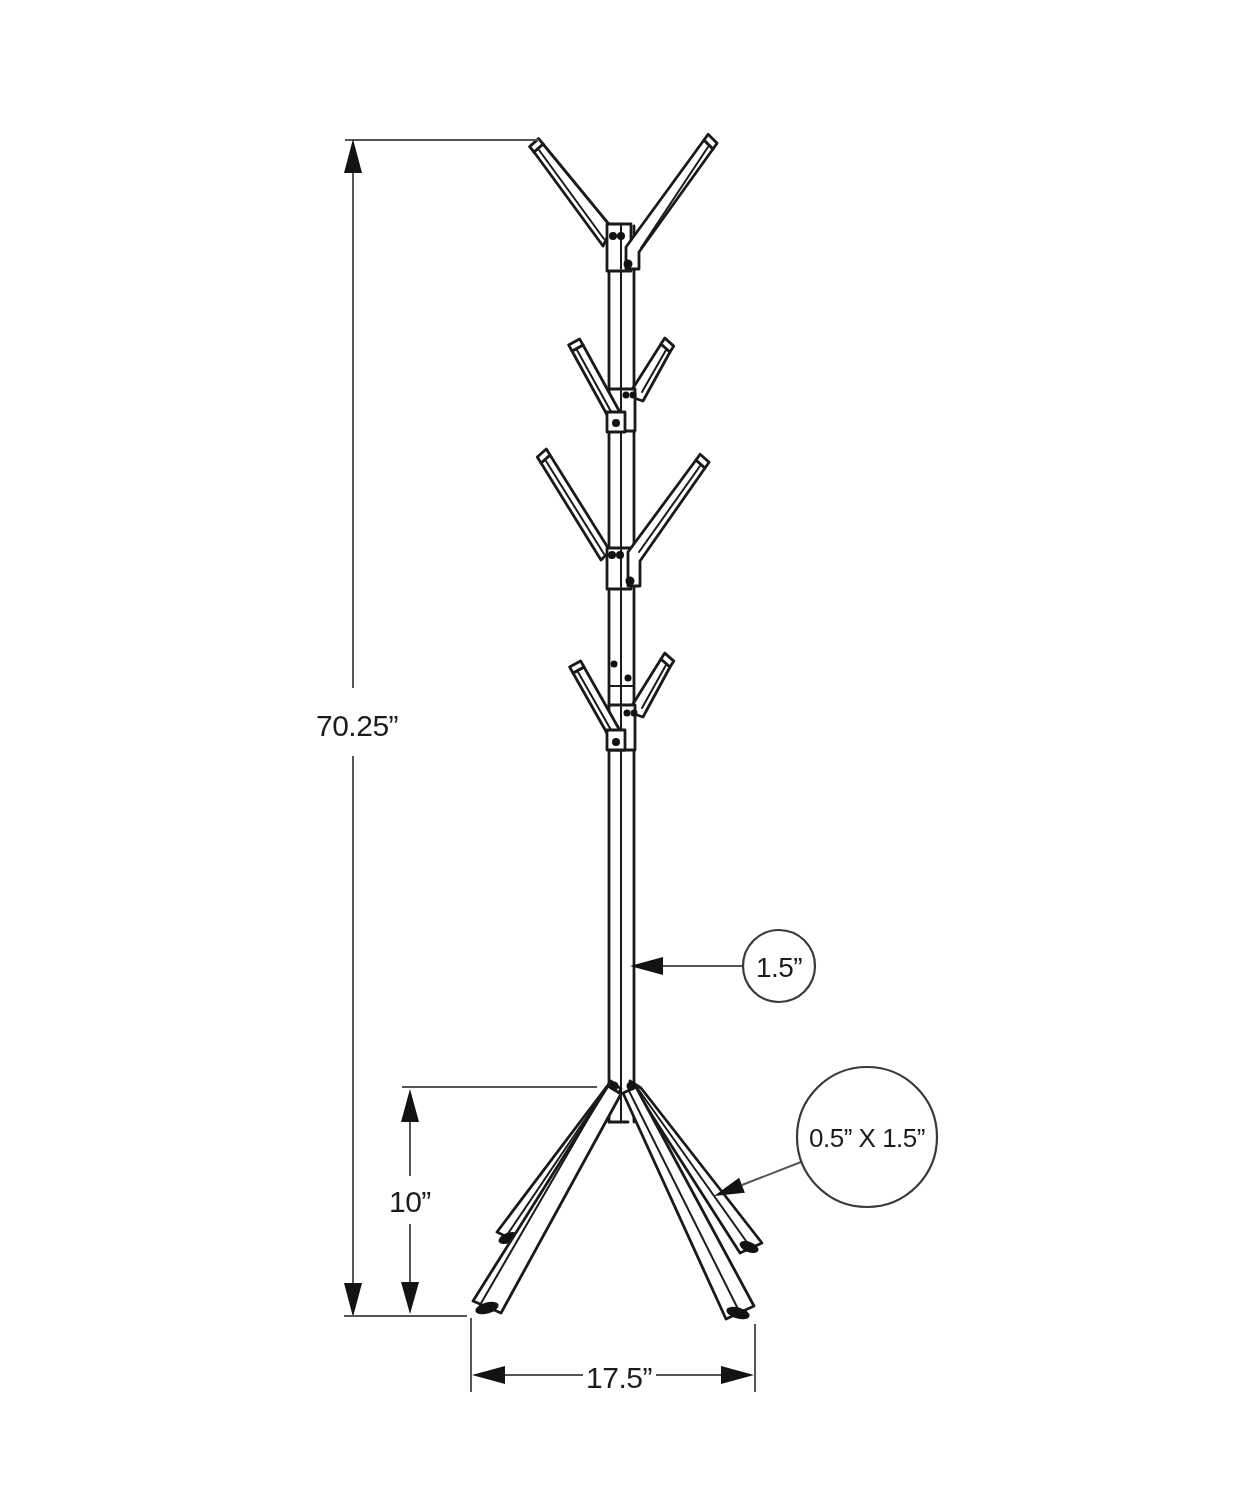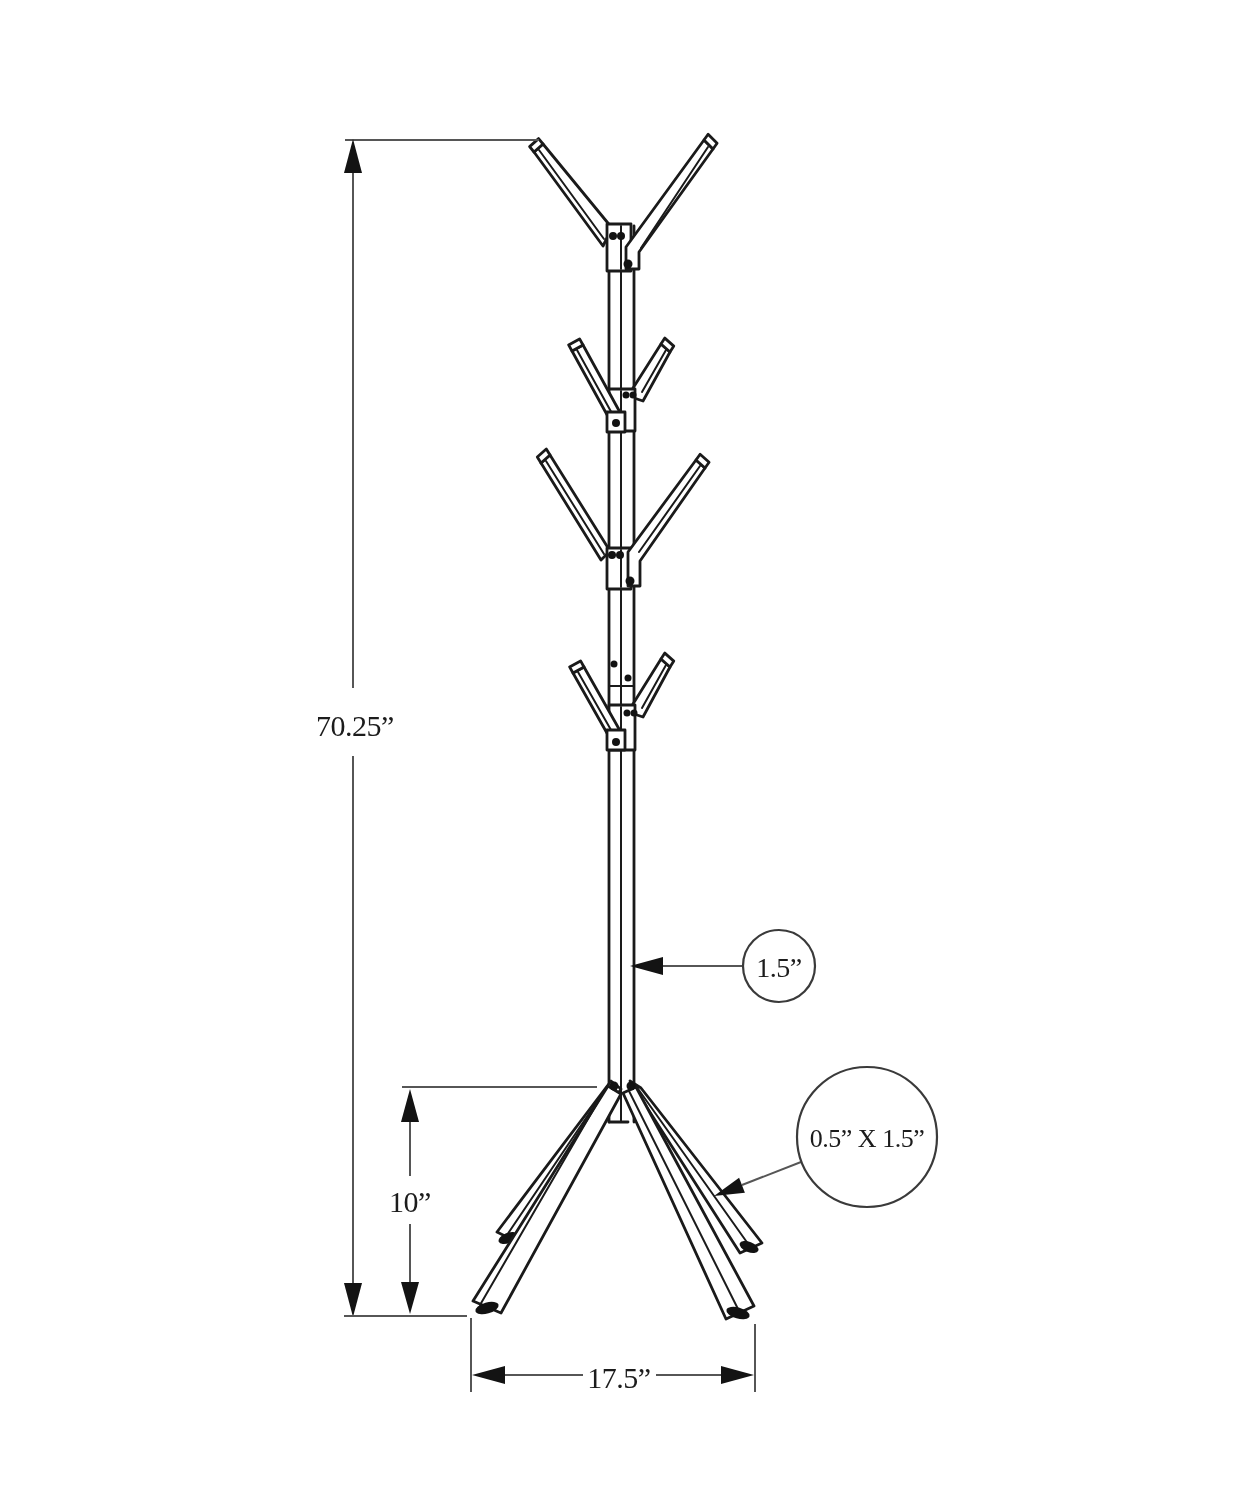--- a/index.html
+++ b/index.html
@@ -1,17 +1,17 @@
 <!DOCTYPE html>
 <html><head>
 <meta charset="utf-8">
 <style>
   html,body{margin:0;padding:0;background:#ffffff;}
   .page{position:relative;width:1114px;height:1500px;background:#ffffff;overflow:hidden;
-        font-family:Liberation Serif, serif;}
+        font-family:Liberation Sans, sans-serif;}
   svg{display:block;}
   .rk{stroke:#1a1a1a;stroke-width:2.8;fill:none;stroke-linejoin:round;stroke-linecap:round;}
   .rkf{stroke:#1a1a1a;stroke-width:2.8;fill:#ffffff;stroke-linejoin:round;}
   .rki{stroke:#1a1a1a;stroke-width:2;fill:none;stroke-linecap:round;}
   .dot{fill:#121212;stroke:none;}
   .foot{fill:#121212;stroke:none;}
   .dim{stroke:#565656;stroke-width:2;fill:none;}
   .arr{fill:#131313;stroke:none;}
   .callout{stroke:#3a3a3a;stroke-width:2.2;fill:#ffffff;}
   text{fill:#1c1c1c;letter-spacing:-0.5px;}

